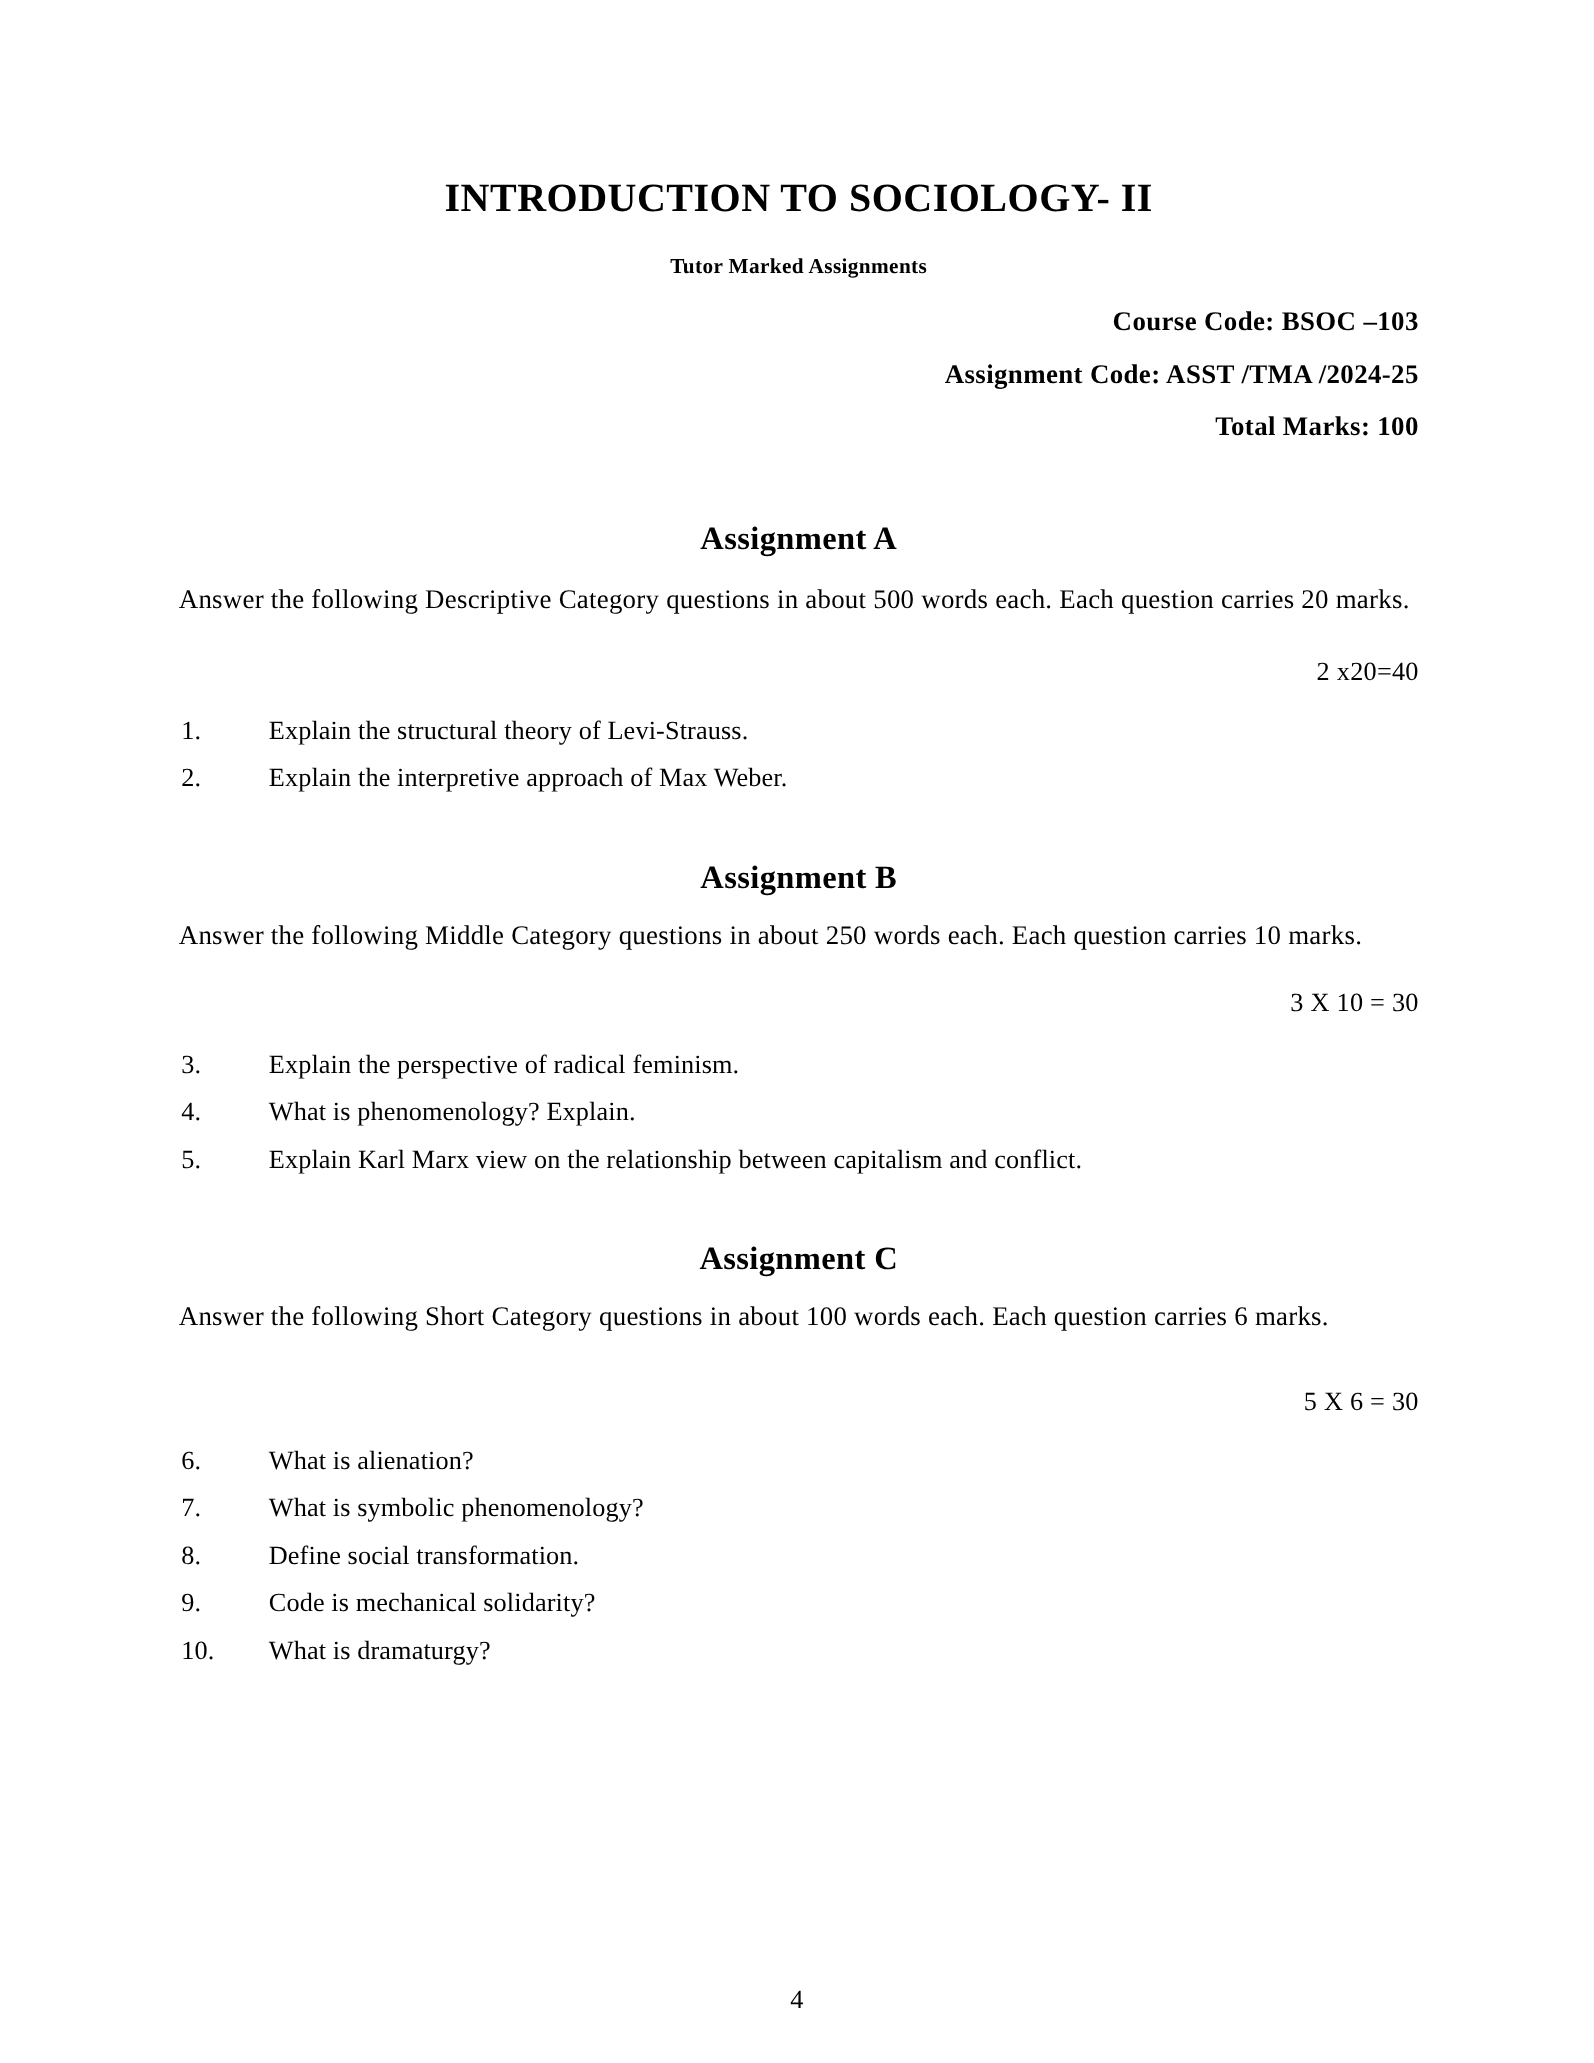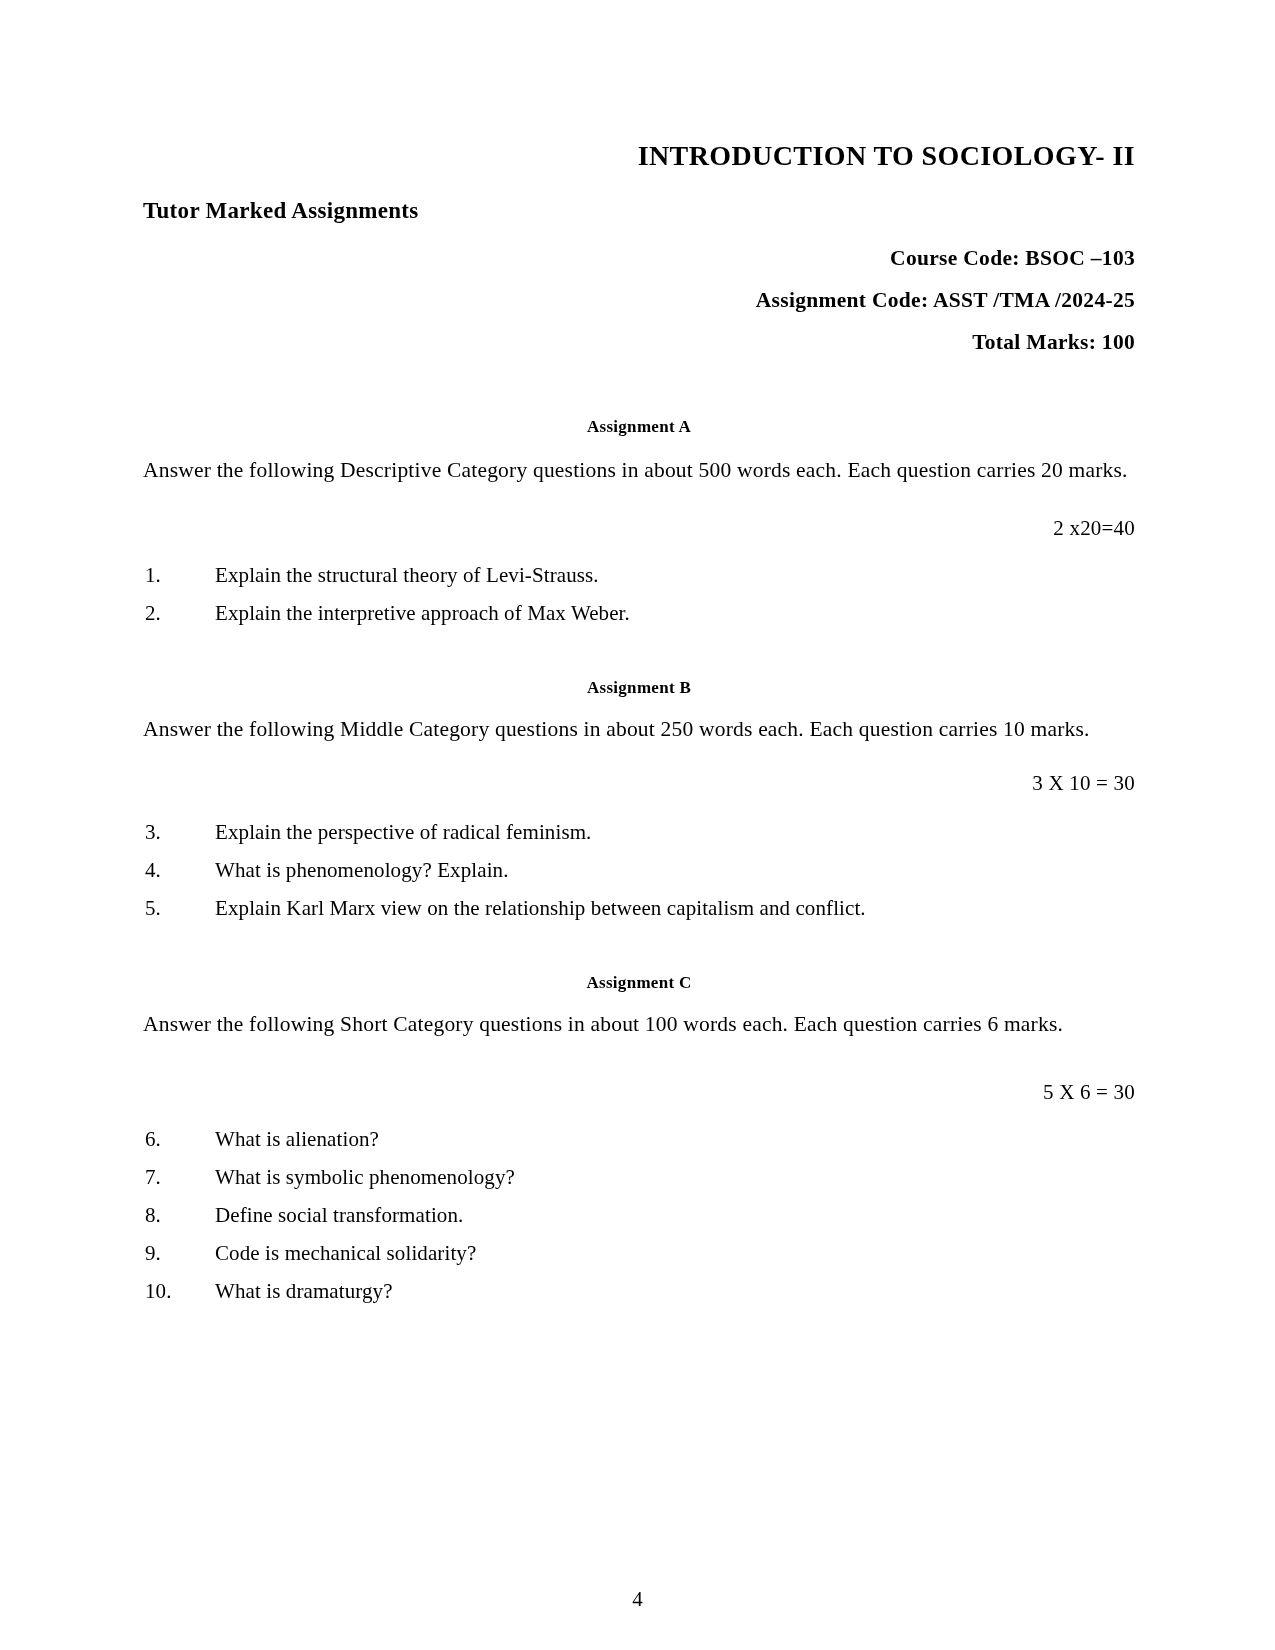--- a/index.html
+++ b/index.html
@@ -16,48 +16,48 @@
     overflow: hidden;
   }
   .page {
     position: relative;
     width: 1275px;
     height: 1650px;
     box-sizing: border-box;
     padding: 130px 140px 0 143px;
   }
   .title {
-    text-align: right;
+    text-align: center;
     font-weight: bold;
-    font-size: 28px;
+    font-size: 32px;
     letter-spacing: 0.4px;
     margin: 0 0 0 0;
     padding-top: 10px;
   }
   .subtitle {
-    text-align: left;
+    text-align: center;
     font-weight: bold;
-    font-size: 23px;
+    font-size: 17px;
     letter-spacing: 0.3px;
     margin-top: 26px;
   }
   .meta-block {
     margin-top: 22px;
     text-align: right;
   }
   .meta-line {
     font-weight: bold;
     font-size: 21.5px;
     letter-spacing: 0.3px;
     margin-top: 17px;
   }
   .section-heading {
     text-align: center;
     font-weight: bold;
-    font-size: 17px;
+    font-size: 26px;
     letter-spacing: 0.3px;
   }
   .instruction {
     font-weight: normal;
     font-size: 21.5px;
     text-align: justify;
     text-justify: inter-word;
     line-height: 1.82;
     letter-spacing: 0.2px;
   }

